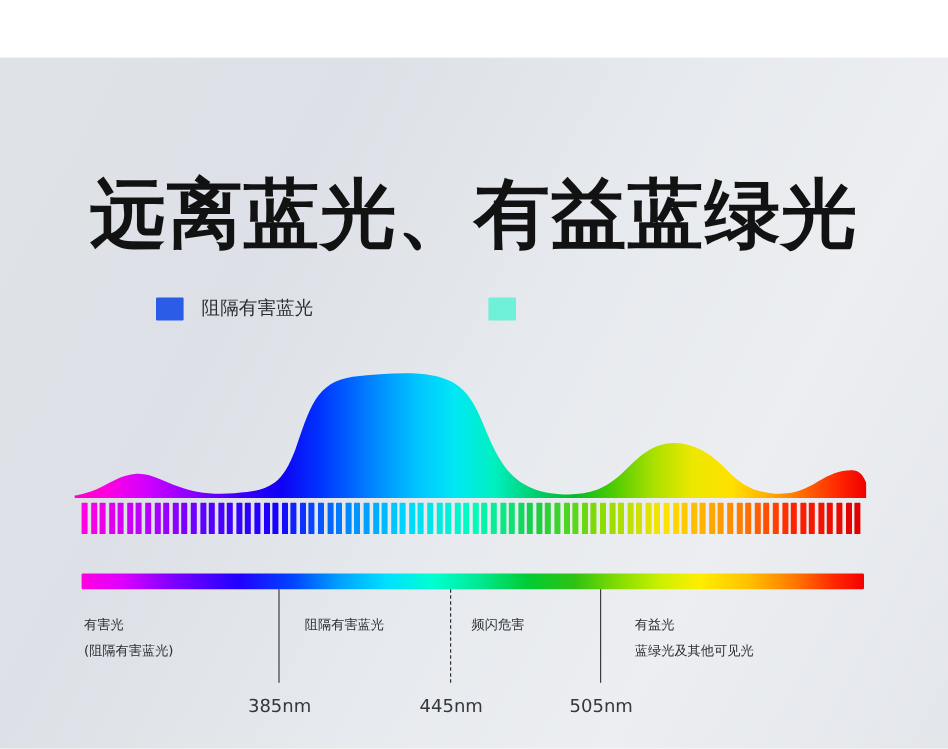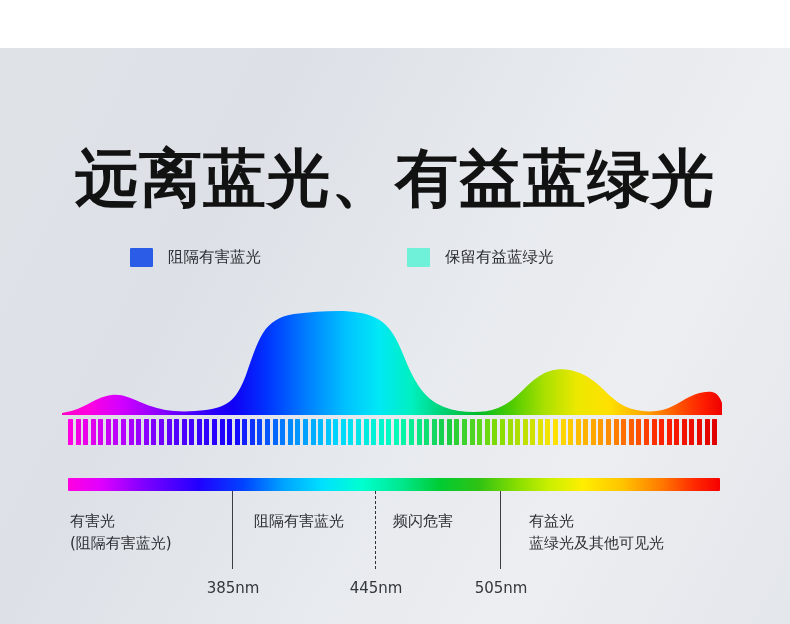--- a/index.html
+++ b/index.html
@@ -148,21 +148,21 @@
   }
   .divider.solid { border-left: 1px solid #3b3f45; }
   .divider.dashed { border-left: 1px dashed #2f3338; }
   .divider.d1 { left: 232px; }
   .divider.d2 { left: 375px; }
   .divider.d3 { left: 500px; }
 
   
   .band-label {
     position: absolute;
-    font-size: 15px;
+    font-size: 11px;
     line-height: 22px;
     color: #2b2e33;
     white-space: nowrap;
     font-family: "DejaVu Sans", "Liberation Sans", sans-serif;
   }
   .band-label.b1 { left: 70px;  top: 510px; }
   .band-label.b2 { left: 254px; top: 510px; }
   .band-label.b3 { left: 393px; top: 510px; }
   .band-label.b4 { left: 529px; top: 510px; }
 
@@ -191,21 +191,20 @@
 
   <div class="title">远离蓝光、有益蓝绿光</div>
 
   <div class="legend">
     <div class="legend-item one">
       <span class="legend-swatch" id="sw0" style="background: rgb(43, 92, 232);"></span>
       <span class="legend-label">阻隔有害蓝光</span>
     </div>
     <div class="legend-item two">
       <span class="legend-swatch" id="sw1" style="background: rgb(111, 240, 216);"></span>
-      <span class="legend-label">保留有益蓝绿光</span>
     </div>
   </div>
 
   <div class="curve-wrap">
     <svg width="660" height="115" viewBox="0 0 660 115" preserveAspectRatio="none">
       <defs>
         <linearGradient id="specGrad" x1="0" y1="0" x2="1" y2="0">
           <stop offset="0.00" stop-color="#ff00c8"></stop>
           <stop offset="0.04" stop-color="#ff00e0"></stop>
           <stop offset="0.09" stop-color="#d200ff"></stop>

